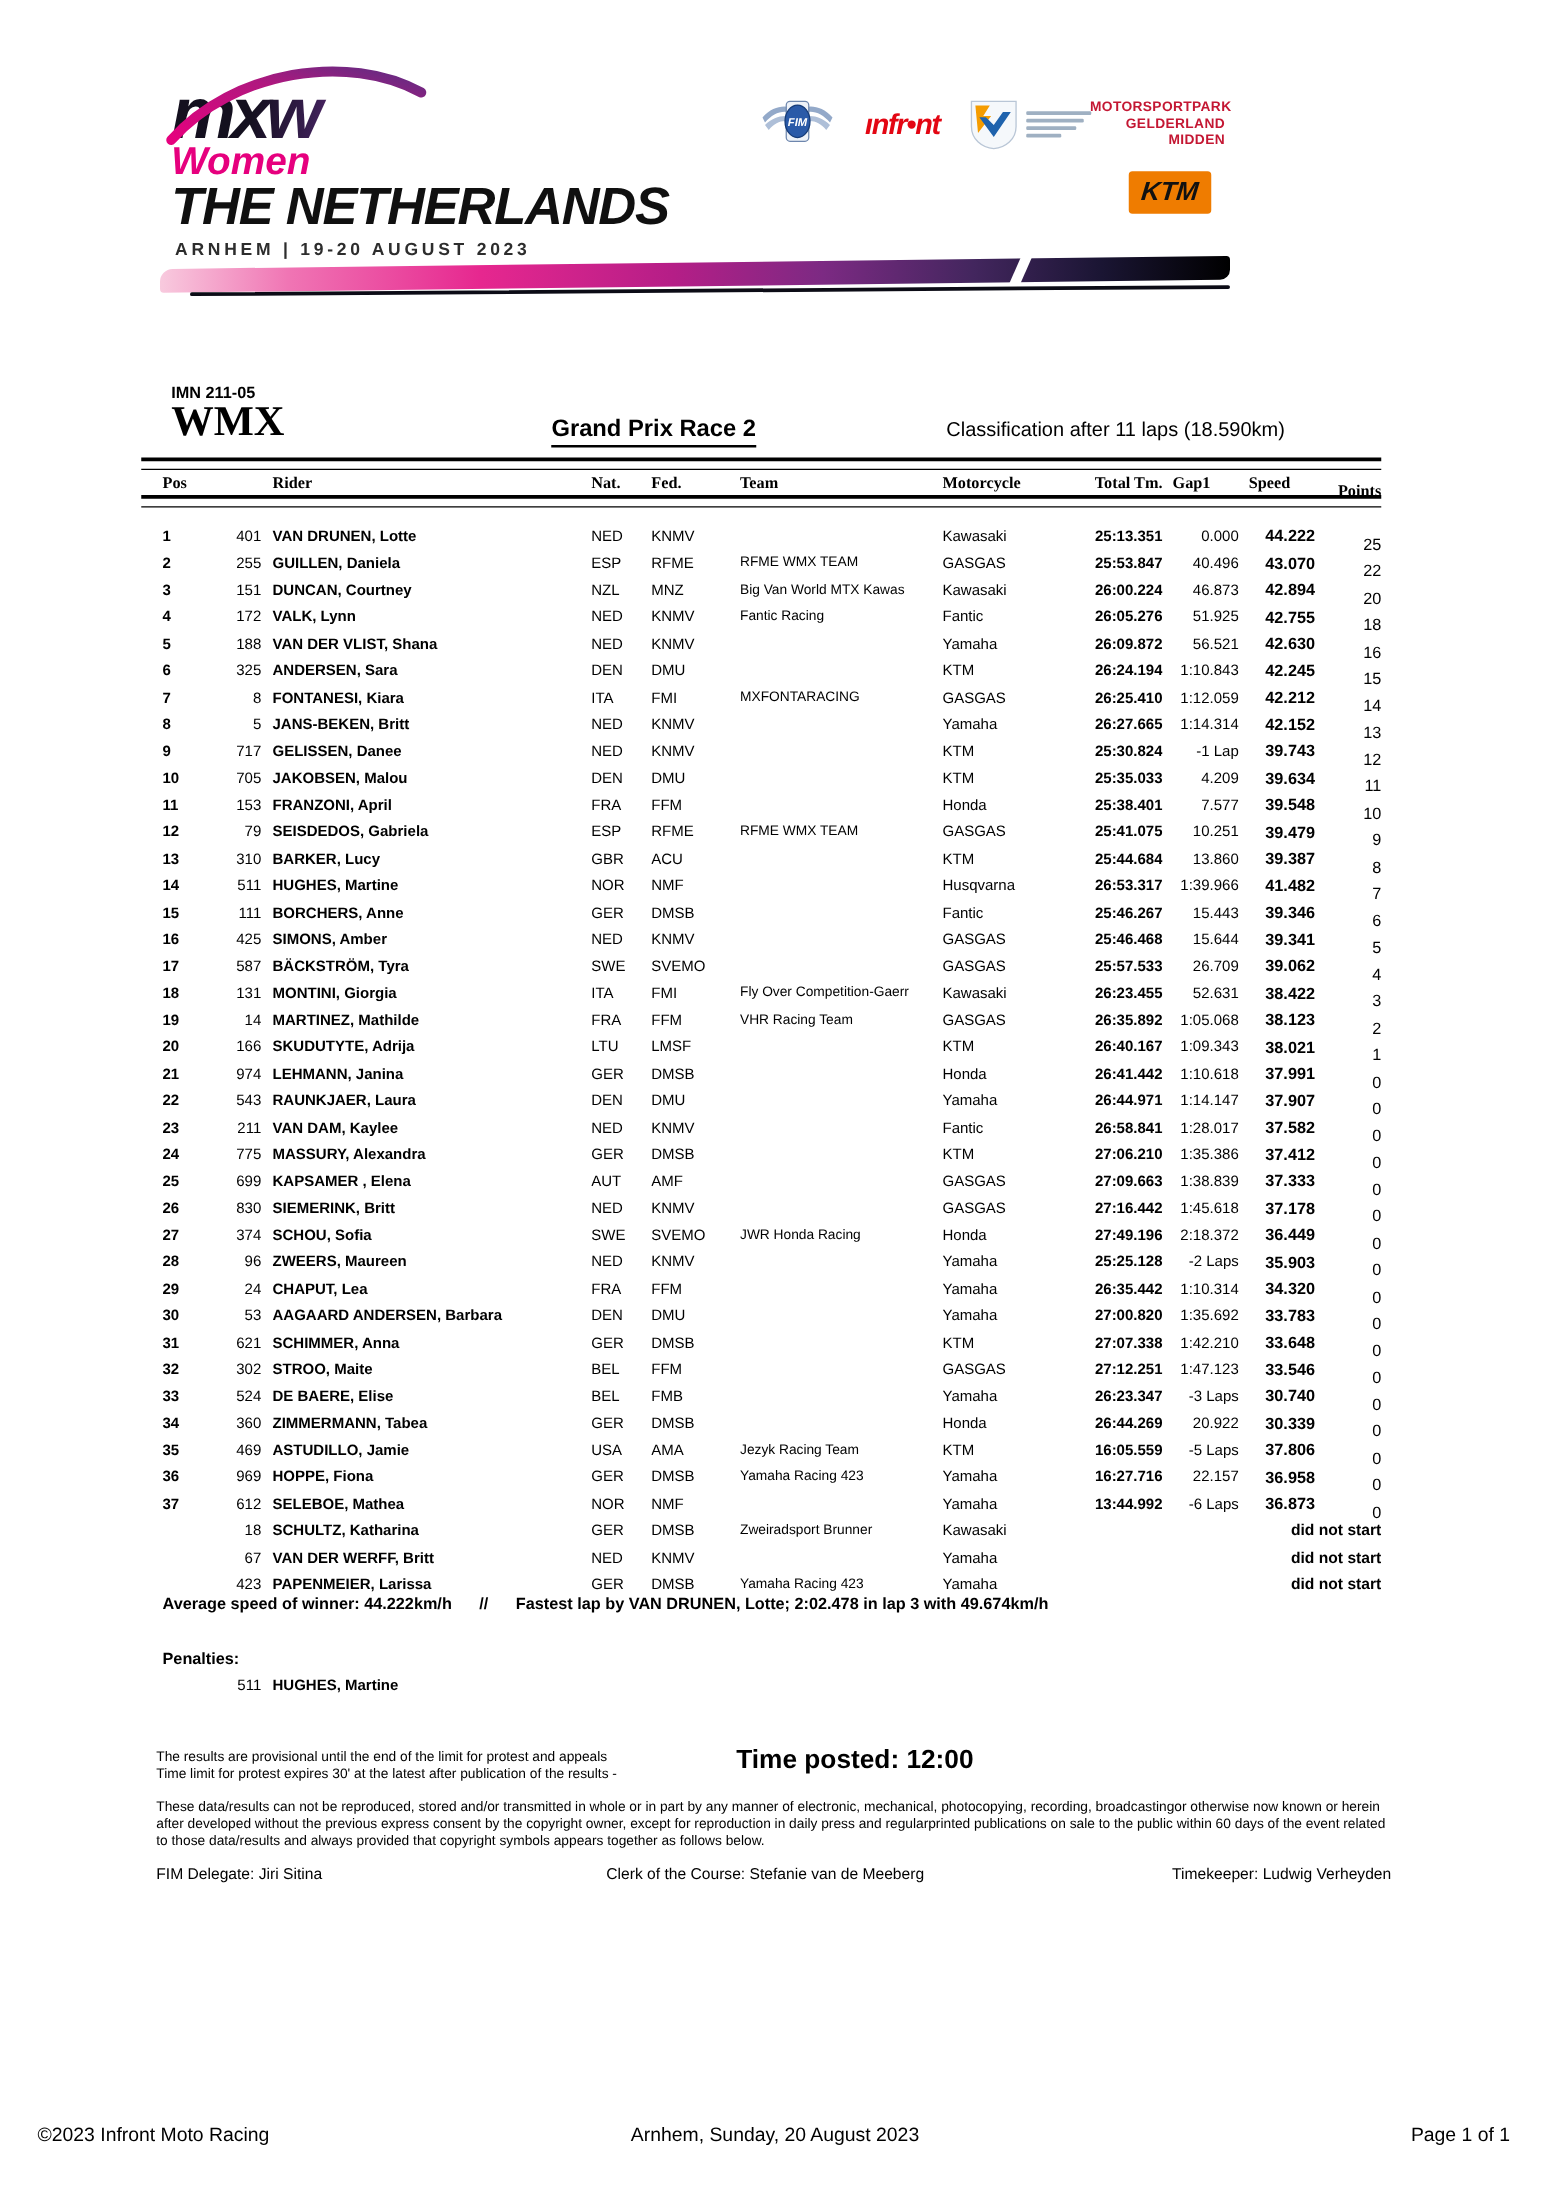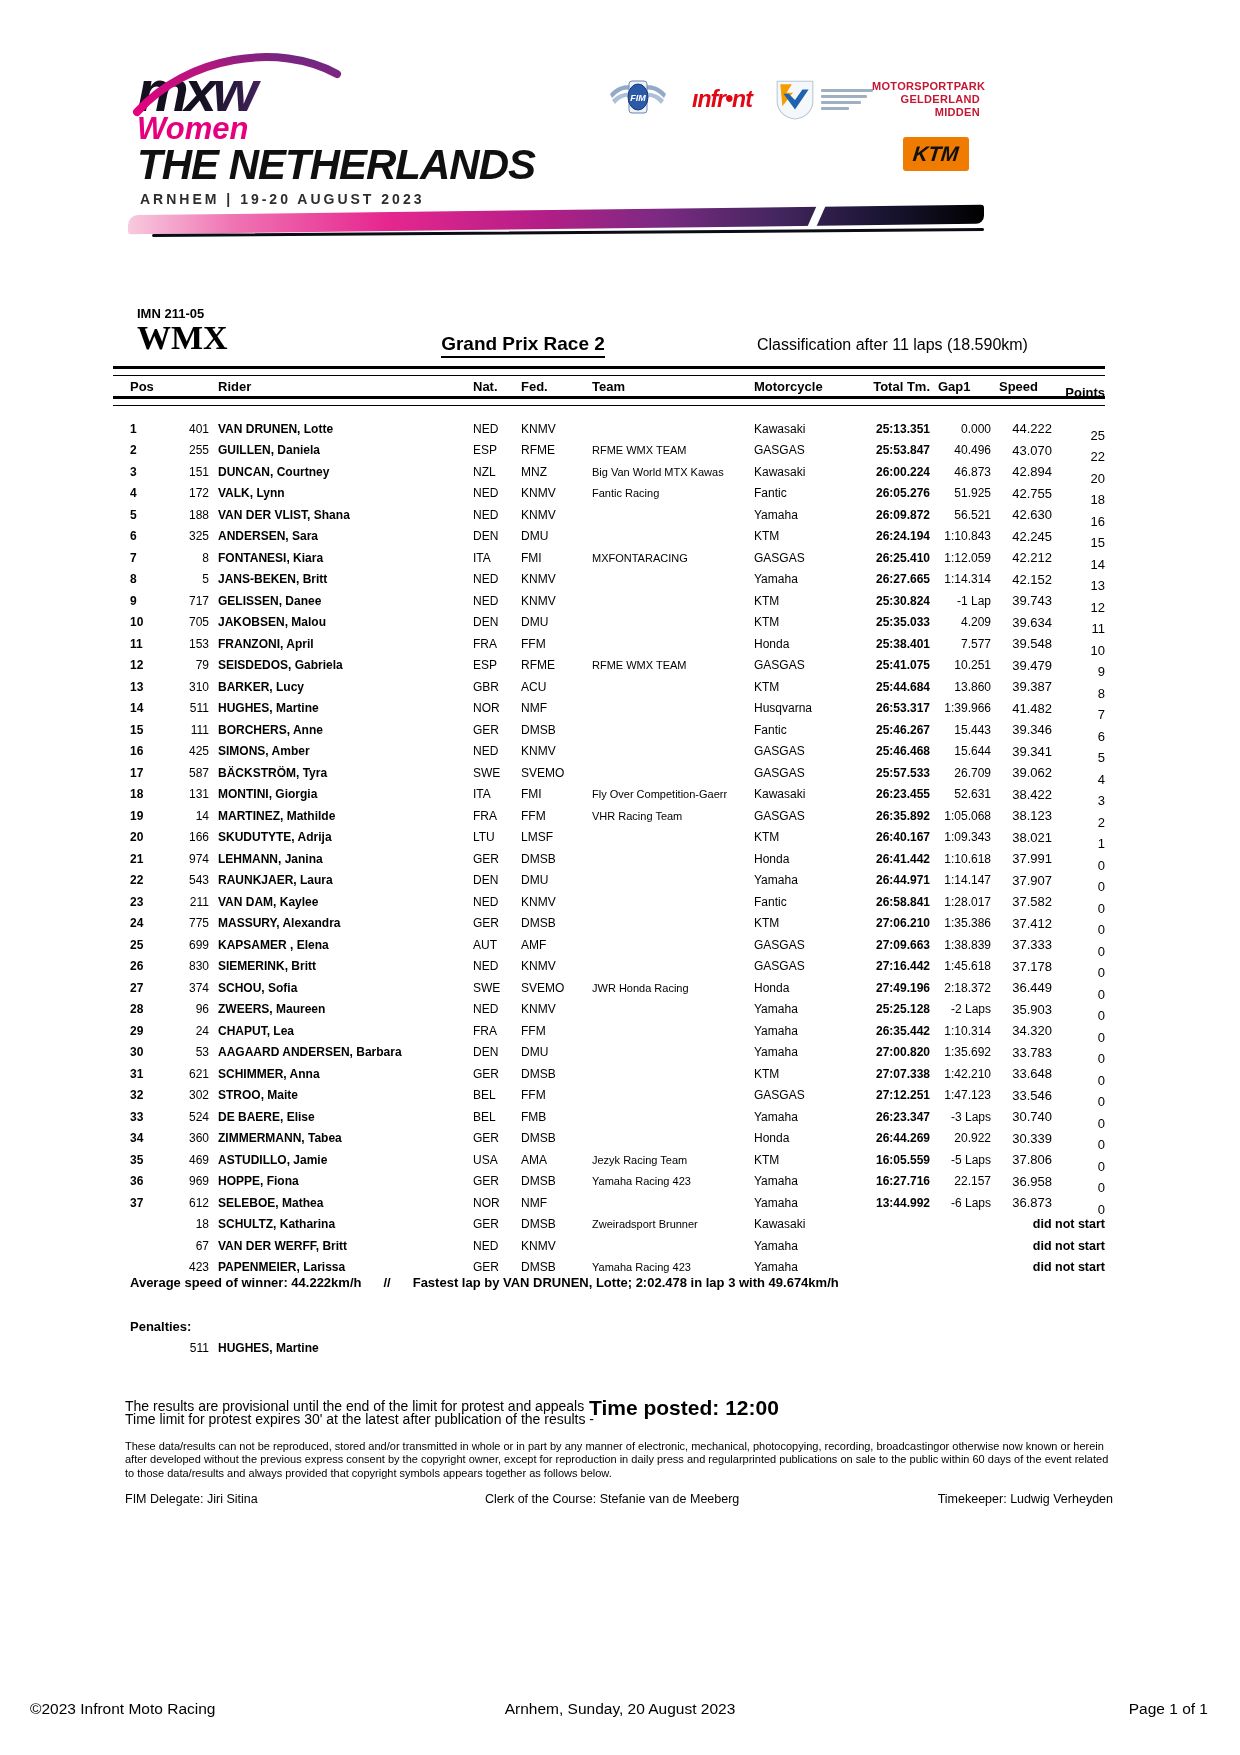--- a/index.html
+++ b/index.html
@@ -46,44 +46,44 @@
   #wmx{left:137px;top:319px;font-weight:700;font-size:34px;letter-spacing:0;font-family:Liberation Serif, serif;}
   #race-title{left:420px;top:333px;width:206px;text-align:center;font-weight:700;font-size:19px;}
   #race-title span{border-bottom:2px solid #000;padding-bottom:2px;}
   #classification{left:757px;top:336px;font-size:16px;}
 
   
   #table{left:113px;top:366px;width:992px;}
   .rule{height:6px;border-top:3px solid #000;border-bottom:1px solid #000;}
   .trow{display:grid;grid-template-columns:60px 36px 264px 48px 71px 162px 100px 76px 61px 61px 53px;
         height:21.5px;align-items:center;font-size:12px;white-space:nowrap;}
-  .thead{height:20px;}
+  .thead{height:20px;font-family:Liberation Serif, serif;}
   .thead .cell{font-size:13px;font-weight:700;}
   .cell{overflow:hidden;}
   .c-pos{padding-left:17px;font-weight:700;}
   .c-num{text-align:right;}
   .c-name{padding-left:9px;font-weight:700;}
   .c-team{font-size:11px;}
   .c-total{text-align:right;font-weight:700;}
   .c-gap{text-align:right;}
-  .c-speed{text-align:right;font-size:13px;}
+  .c-speed{text-align:right;font-size:13px;font-weight:bold;}
   .c-pts{text-align:right;font-size:13px;margin-top:13px;}
   .thead .c-gap,.thead .c-speed{text-align:left;padding-left:8px;}
   #rows{padding-top:12px;}
   .c-status{grid-column:8 / 12;text-align:right;font-weight:700;font-size:12.5px;}
 
   
   #avg-line{left:130px;top:1275px;font-weight:700;font-size:13px;display:flex;}
   #avg-line .sep{margin:0 22px;}
   #pen-title{left:130px;top:1319px;font-weight:700;font-size:13px;}
   #pen-row{left:113px;top:1341px;width:992px;font-size:12px;display:flex;}
   #pen-num{width:96px;text-align:right;}
   #pen-name{padding-left:9px;font-weight:700;width:252px;}
   #pen-text{font-weight:700;width:640px;}
-  #prov{left:125px;top:1400px;font-size:14px;line-height:13px;}
+  #prov{left:125px;top:1400px;font-size:11px;line-height:13px;}
   #time-posted{left:589px;top:1396px;font-weight:700;font-size:21px;}
   #legal{left:125px;top:1440px;width:988px;font-size:11px;line-height:13.4px;}
   #officials{left:125px;top:1492px;width:988px;font-size:12.5px;position:absolute;}
   #off-1{position:absolute;left:0;}
   #off-2{position:absolute;left:360px;}
   #off-3{position:absolute;right:0;}
 
   
   #footer{left:0;top:1700px;width:1240px;font-size:15.5px;}
   #f-copy{position:absolute;left:30px;}

